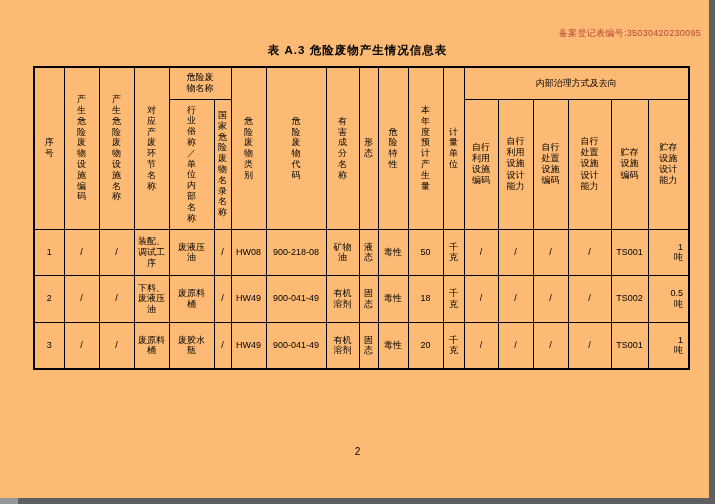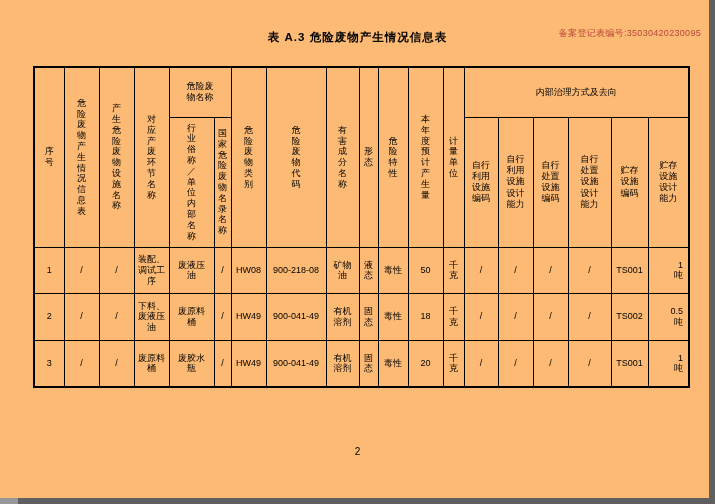--- a/index.html
+++ b/index.html
@@ -7,40 +7,40 @@
   .page {
     position:relative; width:715px; height:504px; background:#fdba74;
     font-family:"Liberation Sans","DejaVu Sans",sans-serif; color:#000;
     overflow:hidden;
   }
   .reg-no {
     position:absolute; top:27px; right:14px;
     font-size:9px; color:#b8473a; letter-spacing:0.3px;
   }
   .doc-title {
-    position:absolute; top:30px; left:0; width:100%;
+    position:absolute; top:43px; left:0; width:100%;
     text-align:center; font-size:11.5px; font-weight:bold; letter-spacing:1px;
   }
   table.tbl {
     position:absolute; left:33px; top:66px; width:655px;
     border-collapse:collapse; table-layout:fixed; border:2px solid #000;
   }
   .tbl th, .tbl td {
     border:1px solid #000; font-weight:normal; text-align:center;
     vertical-align:middle; font-size:9px; line-height:1.2; overflow:hidden;
     padding:0 2px; word-break:break-all;
   }
   thead tr.h1 { height:25px; }
   thead tr.h2 { height:130px; }
   tbody tr.r1 { height:44px; }
   tbody tr.r2 { height:45px; }
   tbody tr.r3 { height:25px; }
   .v  { width:12px; margin:0 auto; word-break:break-all; line-height:1.2; }
   .w2 { width:22px; margin:0 auto; word-break:break-all; line-height:1.25; }
-  .w3 { width:30px; margin:13px auto; word-break:break-all; line-height:1.25; }
+  .w3 { width:30px; margin:4px auto; word-break:break-all; line-height:1.25; }
   tbody td:nth-child(4) { padding:0 2px; }
   tbody td:nth-child(5) { padding:4px 8px; }
   tbody td:nth-child(9) { padding:12px 6px; }
   td.unit { white-space:pre-line; text-align:right; padding-right:5px; }
   .pageno {
     position:absolute; top:446px; left:0; width:100%;
     text-align:center; font-size:10px;
   }
   .edge-r  { position:absolute; top:0; right:0; width:6px; height:100%; background:#5f5f5f; }
   .edge-b  { position:absolute; left:18px; right:0; bottom:0; height:6px; background:#5f5f5f; }
@@ -76,21 +76,21 @@
         <col style="width:43px">
         <col style="width:37px">
       <col style="width:41px">
     </colgroup>
     <thead>
       <tr class="h1">
         <th rowspan="2">
             <div class="v">序号</div>
           </th>
         <th rowspan="2">
-            <div class="v">危险废物产生情况信息表</div>
+            <div class="v">产生危险废物设施编码</div>
           </th>
         <th rowspan="2">
             <div class="v">产生危险废物设施名称</div>
           </th>
         <th rowspan="2">
             <div class="v">对应产废环节名称</div>
           </th>
         <th colspan="2">
             <div class="w3">危险废物名称</div>
           </th>

